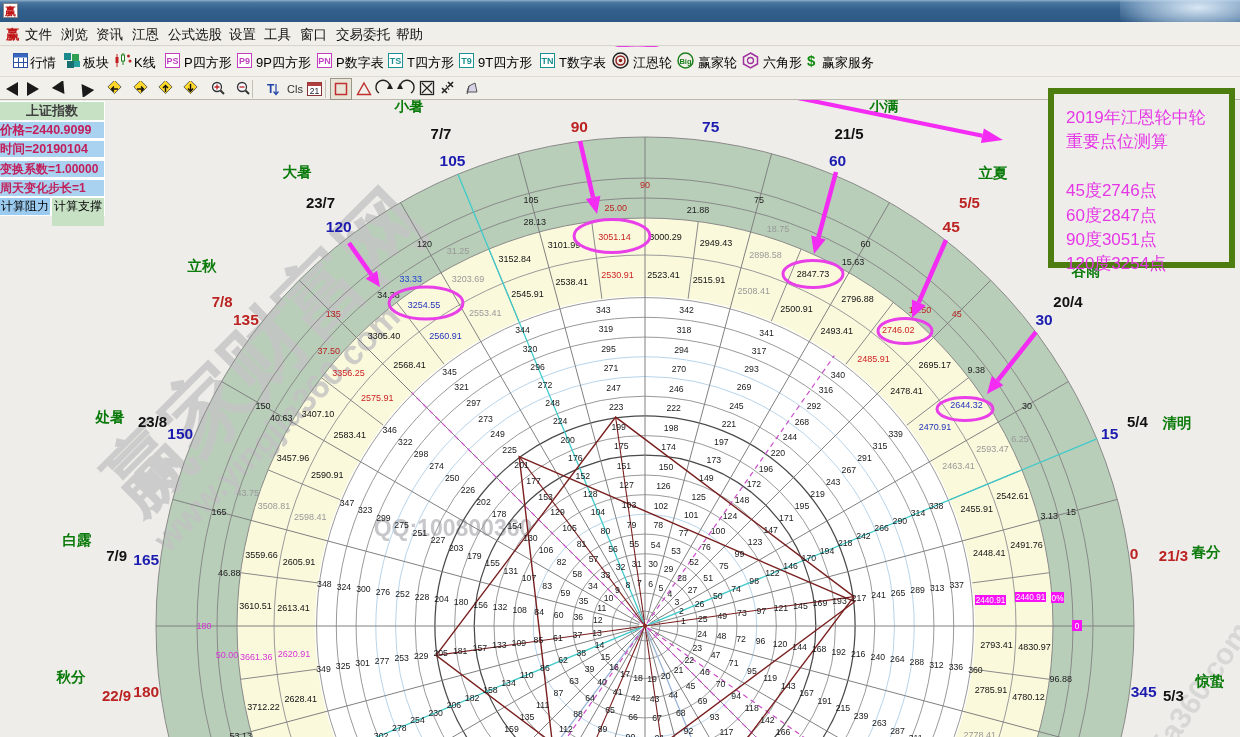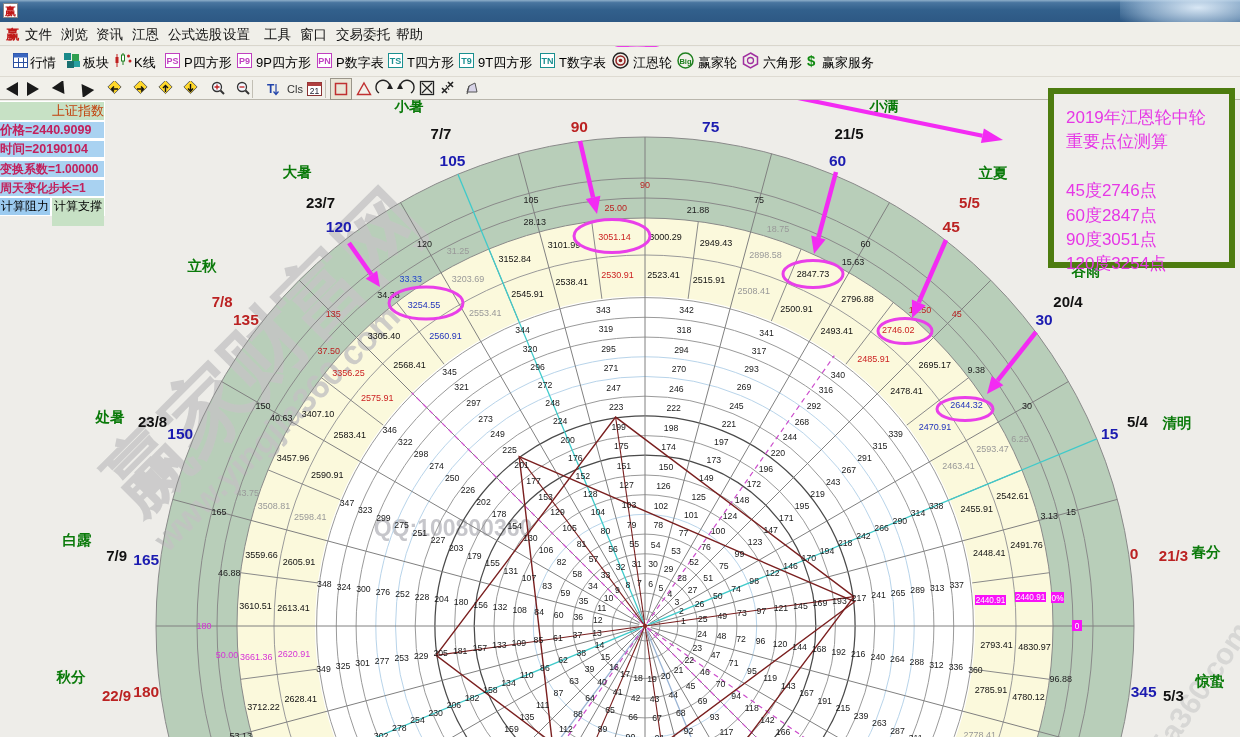--- a/index.html
+++ b/index.html
@@ -9,21 +9,21 @@
 #titlebar .ic { position:absolute; left:3px; top:3px; width:15px; height:15px; background:#fff; border:1px solid #888;
   color:#c01818; font-weight:bold; font-size:11px; line-height:14px; text-align:center; }
 #titlebar .t { position:absolute; left:21px; top:3px; font-size:13px; color:#000; }
 #menubar { position:absolute; left:0; top:22px; width:1240px; height:24px; background:#F0EFE9; border-bottom:1px solid #d9d6cc; font-size:13.5px; color:#111; }
 #menubar span { position:absolute; top:4px; }
 #tb1 { position:absolute; left:0; top:47px; width:1240px; height:29px; background:#F1F0EA; font-size:13px; color:#000; }
 #tb1 .it { position:absolute; top:7px; }
 #tb2 { position:absolute; left:0; top:76px; width:1240px; height:24px; background:#F1F0EA; border-top:1px solid #dedbd2; border-bottom:1px solid #b9b6ac; }
 .sep { position:absolute; top:3px; width:1px; height:18px; background:#c2bfb4; }
 #panel { position:absolute; left:0; top:101px; width:105px; height:115px; background:#fff; }
-#panel .hd { position:absolute; left:0; top:1px; width:104px; height:18px; background:#C7E1C5; color:#c2410c; font-weight:normal; font-size:13px; text-align:right; line-height:18px; }
+#panel .hd { position:absolute; left:0; top:1px; width:104px; height:18px; background:#C7E1C5; color:#404040; font-weight:bold; font-size:13px; text-align:center; line-height:18px; }
 #panel .r { position:absolute; left:0; width:104px; height:16px; background:#A9D2F1; color:#c2205c; font-weight:bold; font-size:12.5px; line-height:16px; white-space:nowrap; }
 #panel .b1 { position:absolute; left:0; top:97px; width:50px; height:17px; background:#9CCBF0; color:#000; font-size:12px; text-align:center; line-height:17px; white-space:nowrap; }
 #panel .b2 { position:absolute; left:52px; top:97px; width:52px; height:28px; background:#C7E1C5; color:#000; font-size:12px; text-align:center; line-height:17px; white-space:nowrap; }
 #redbox { position:absolute; left:1048px; top:88px; width:187px; height:180px; border:6px solid #4d7c0f; background:#EEEDE9; }
 #redbox div { position:absolute; left:12px; width:175px; color:#e637e6; font-size:17px; white-space:nowrap; }
 svg { position:absolute; left:0; top:0; }
 .tbtn { position:absolute; display:inline-block; }
 </style></head>
 <body>
 <svg width="1240" height="737" viewBox="0 0 1240 737">
@@ -559,21 +559,21 @@
     <div class="glow"></div>
     <div class="ic">赢</div>
   </div>
 <div id="menubar">
 <span style="left:6px;color:#c01818;font-weight:bold;">赢</span>
 <span style="left:25px">文件</span>
     <span style="left:61px">浏览</span>
     <span style="left:96px">资讯</span>
 <span style="left:132px">江恩</span>
     <span style="left:168px">公式选股</span>
-    <span style="left:223px">设置</span>
+    <span style="left:229px">设置</span>
 <span style="left:264px">工具</span>
     <span style="left:300px">窗口</span>
     <span style="left:336px">交易委托</span>
 <span style="left:396px">帮助</span>
 </div>
 <div id="tb1">
 <svg class="tbtn" style="left:13px;top:6px" width="15" height="15">
       <rect x="0.5" y="0.5" width="14" height="14" fill="#fff" stroke="#2a50a0"></rect>
       <rect x="0.5" y="0.5" width="14" height="4" fill="#3a66c0"></rect>
       <line x1="5.5" y1="5" x2="5.5" y2="15" stroke="#2a50a0"></line>

